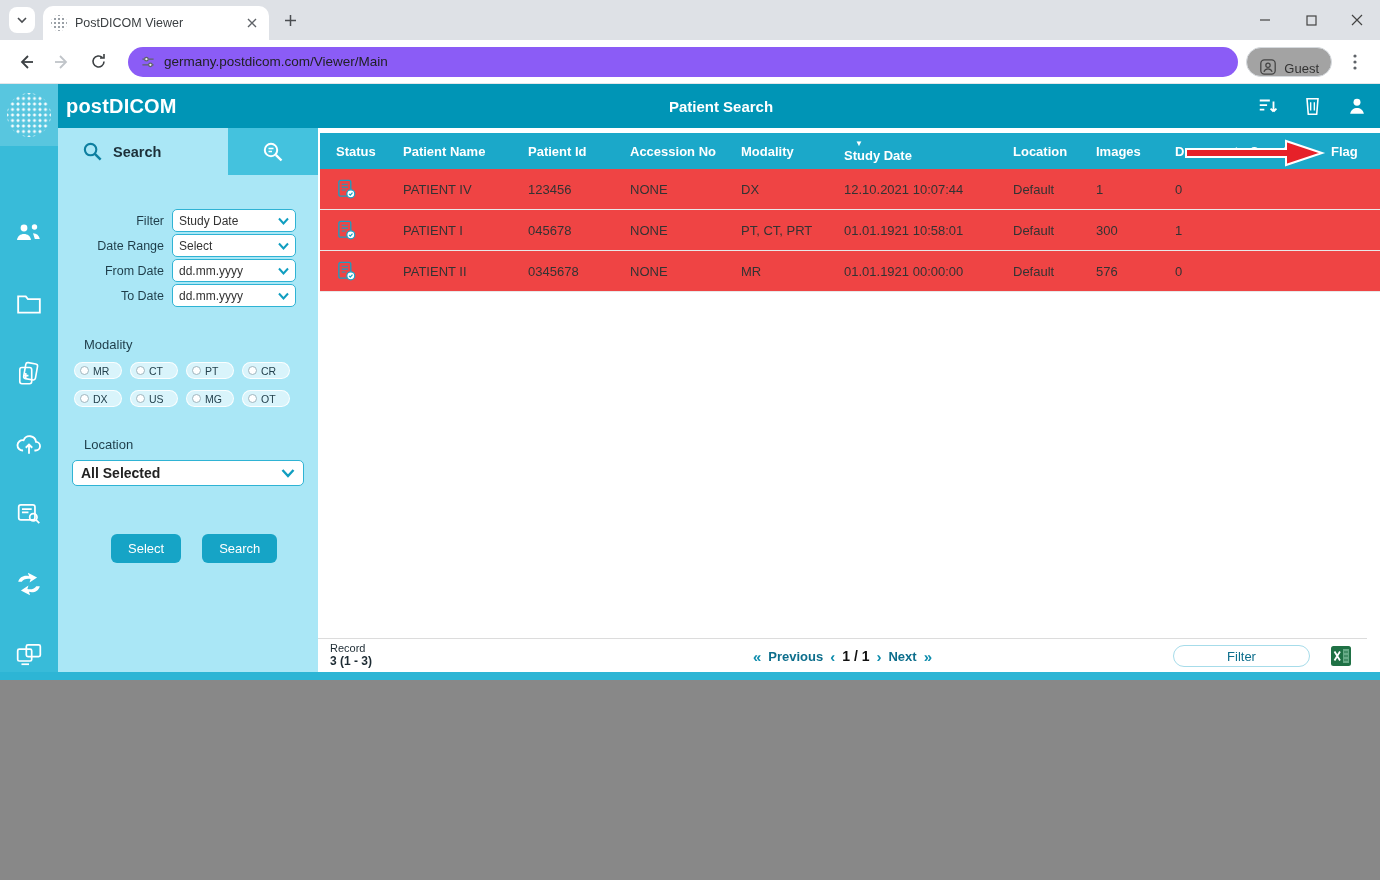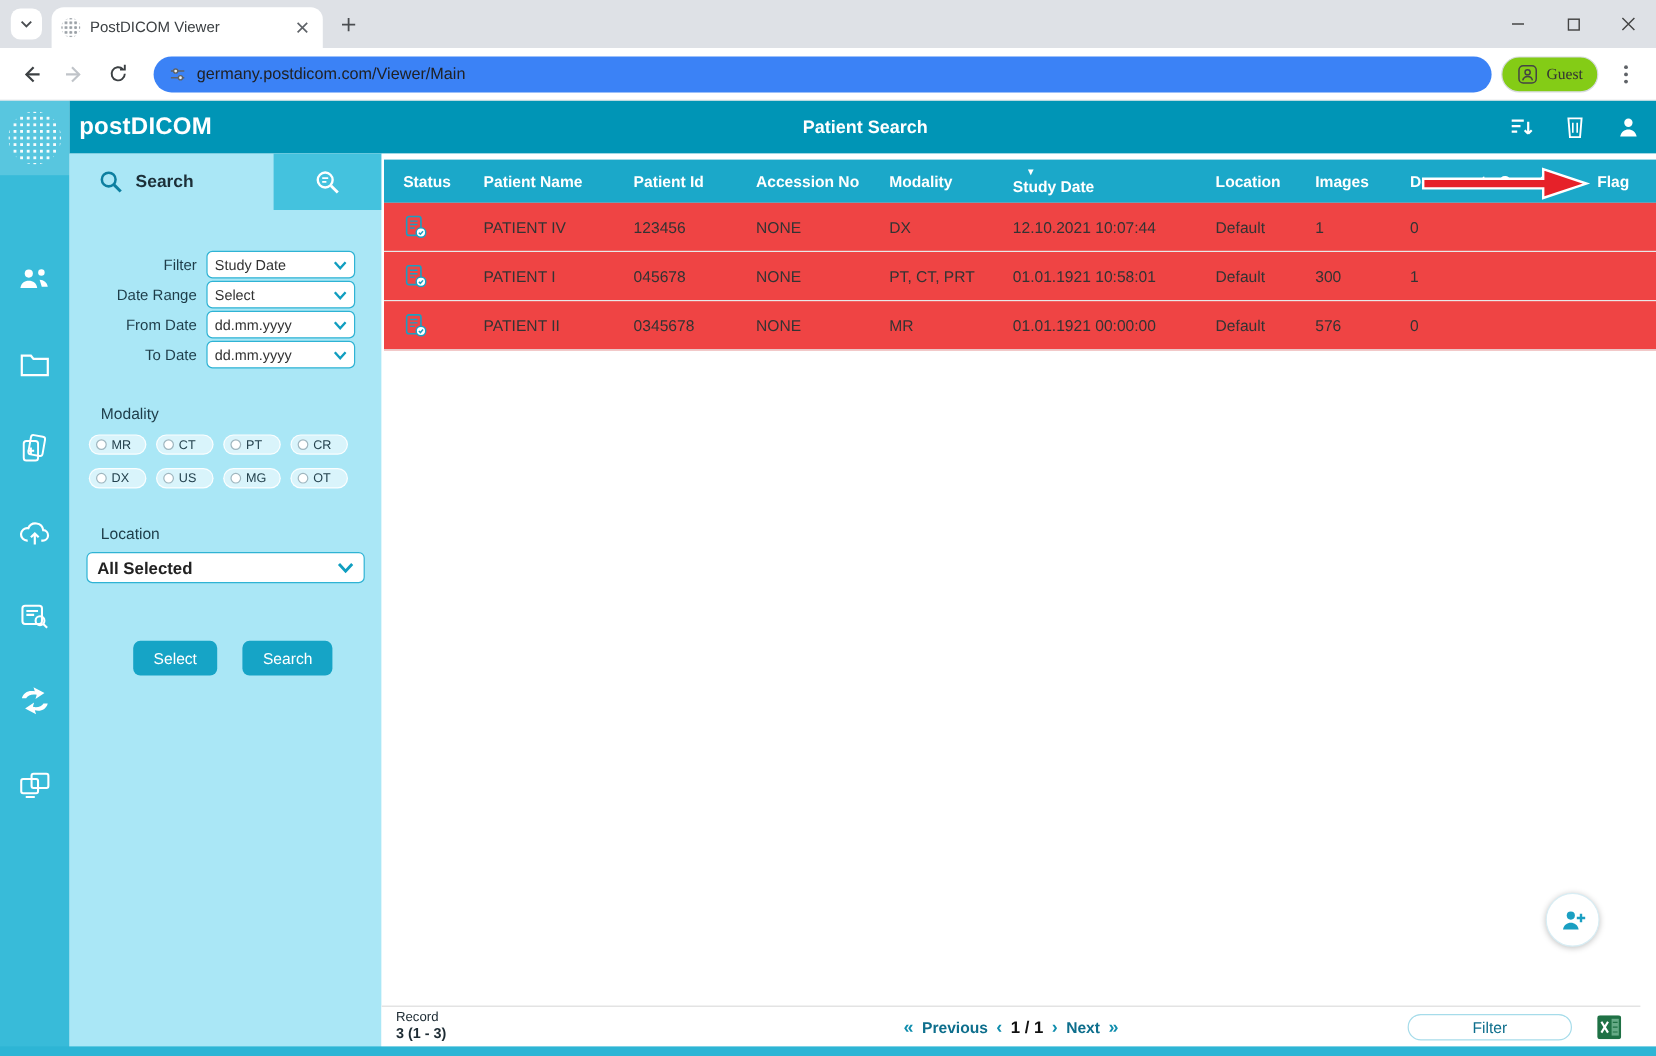--- a/index.html
+++ b/index.html
@@ -1,34 +1,34 @@
 <!DOCTYPE html>
 <html><head>
 <meta charset="utf-8">
 <style>
   * { margin:0; padding:0; box-sizing:border-box; }
   body { font-family:"Liberation Sans", sans-serif; background:#888; }
-  .screen { position:relative; width:1380px; height:880px; background:#fff; overflow:hidden; }
+  .screen { position:relative; width:1380px; height:680px; background:#fff; overflow:hidden; }
 
   
   .tabstrip { height:40px; background:#dee1e6; display:flex; align-items:center; position:relative; }
   .tab-search-btn { width:26px; height:26px; margin-left:9px; border-radius:8px; background:#fff; display:flex; align-items:center; justify-content:center; }
   .tab { align-self:flex-end; margin-left:8px; width:226px; height:34px; background:#fff; border-radius:10px 10px 0 0; display:flex; align-items:center; padding:0 8px; }
   .tab-favicon { width:16px; height:16px; border-radius:50%;
       background-image:radial-gradient(circle, #9aa0a6 1.1px, transparent 1.2px); background-size:4px 4px; background-position:center; flex:0 0 auto; }
   .tab-title { flex:1; font-size:12.5px; color:#3c4043; margin-left:8px; white-space:nowrap; overflow:hidden; }
   .tab-close { width:18px; height:18px; border-radius:50%; display:flex; align-items:center; justify-content:center; }
   .newtab-btn { width:26px; height:26px; margin-left:8px; display:flex; align-items:center; justify-content:center; border-radius:50%; }
   .win-controls { margin-left:auto; display:flex; height:40px; }
   .win-btn { width:46px; height:40px; display:flex; align-items:center; justify-content:center; }
   .toolbar { height:44px; background:#fff; display:flex; align-items:center; padding:0 12px; border-bottom:1px solid #e4e6e9; }
   .nav-btn { width:28px; height:28px; display:flex; align-items:center; justify-content:center; margin-right:8px; border-radius:50%; }
-  .urlbar { flex:1; height:30px; background:#3b82f6; border-radius:15px; display:flex; align-items:center; padding:0 12px; margin:0 8px; }
+  .urlbar { flex:1; height:30px; background:#8b5cf6; border-radius:15px; display:flex; align-items:center; padding:0 12px; margin:0 8px; }
   .url-text { font-size:13.5px; color:#202124; margin-left:8px; }
-  .guest-chip { height:30px; border:1px solid #d6dade; border-radius:16px; background:#84cc16; display:flex; align-items:center; gap:7px; padding:0 12px; margin-right:10px;font-family:Liberation Serif, serif; }
+  .guest-chip { height:30px; border:1px solid #d6dade; border-radius:16px; background:#a3a3a3; display:flex; align-items:flex-end; gap:7px; padding:0 12px; margin-right:10px; }
   .guest-label { font-size:13px; color:#333; }
   .kebab-btn { width:26px; height:26px; display:flex; align-items:center; justify-content:center; }
 
   
   .app { position:absolute; top:84px; left:0; right:0; bottom:0; display:flex; }
   .sidebar { width:58px; background:#38bbd9; position:relative; flex:0 0 auto; }
   .logo-block { height:62px; background:rgba(255,255,255,0.16); display:flex; align-items:center; justify-content:center; }
   .brain-dots { width:44px; height:44px; border-radius:50%;
       background-image:radial-gradient(circle, rgba(255,255,255,0.95) 1.4px, transparent 1.5px); background-size:5.5px 5.5px; background-position:center; }
   .side-item { position:absolute; left:0; width:58px; height:44px; display:flex; align-items:center; justify-content:center; }

